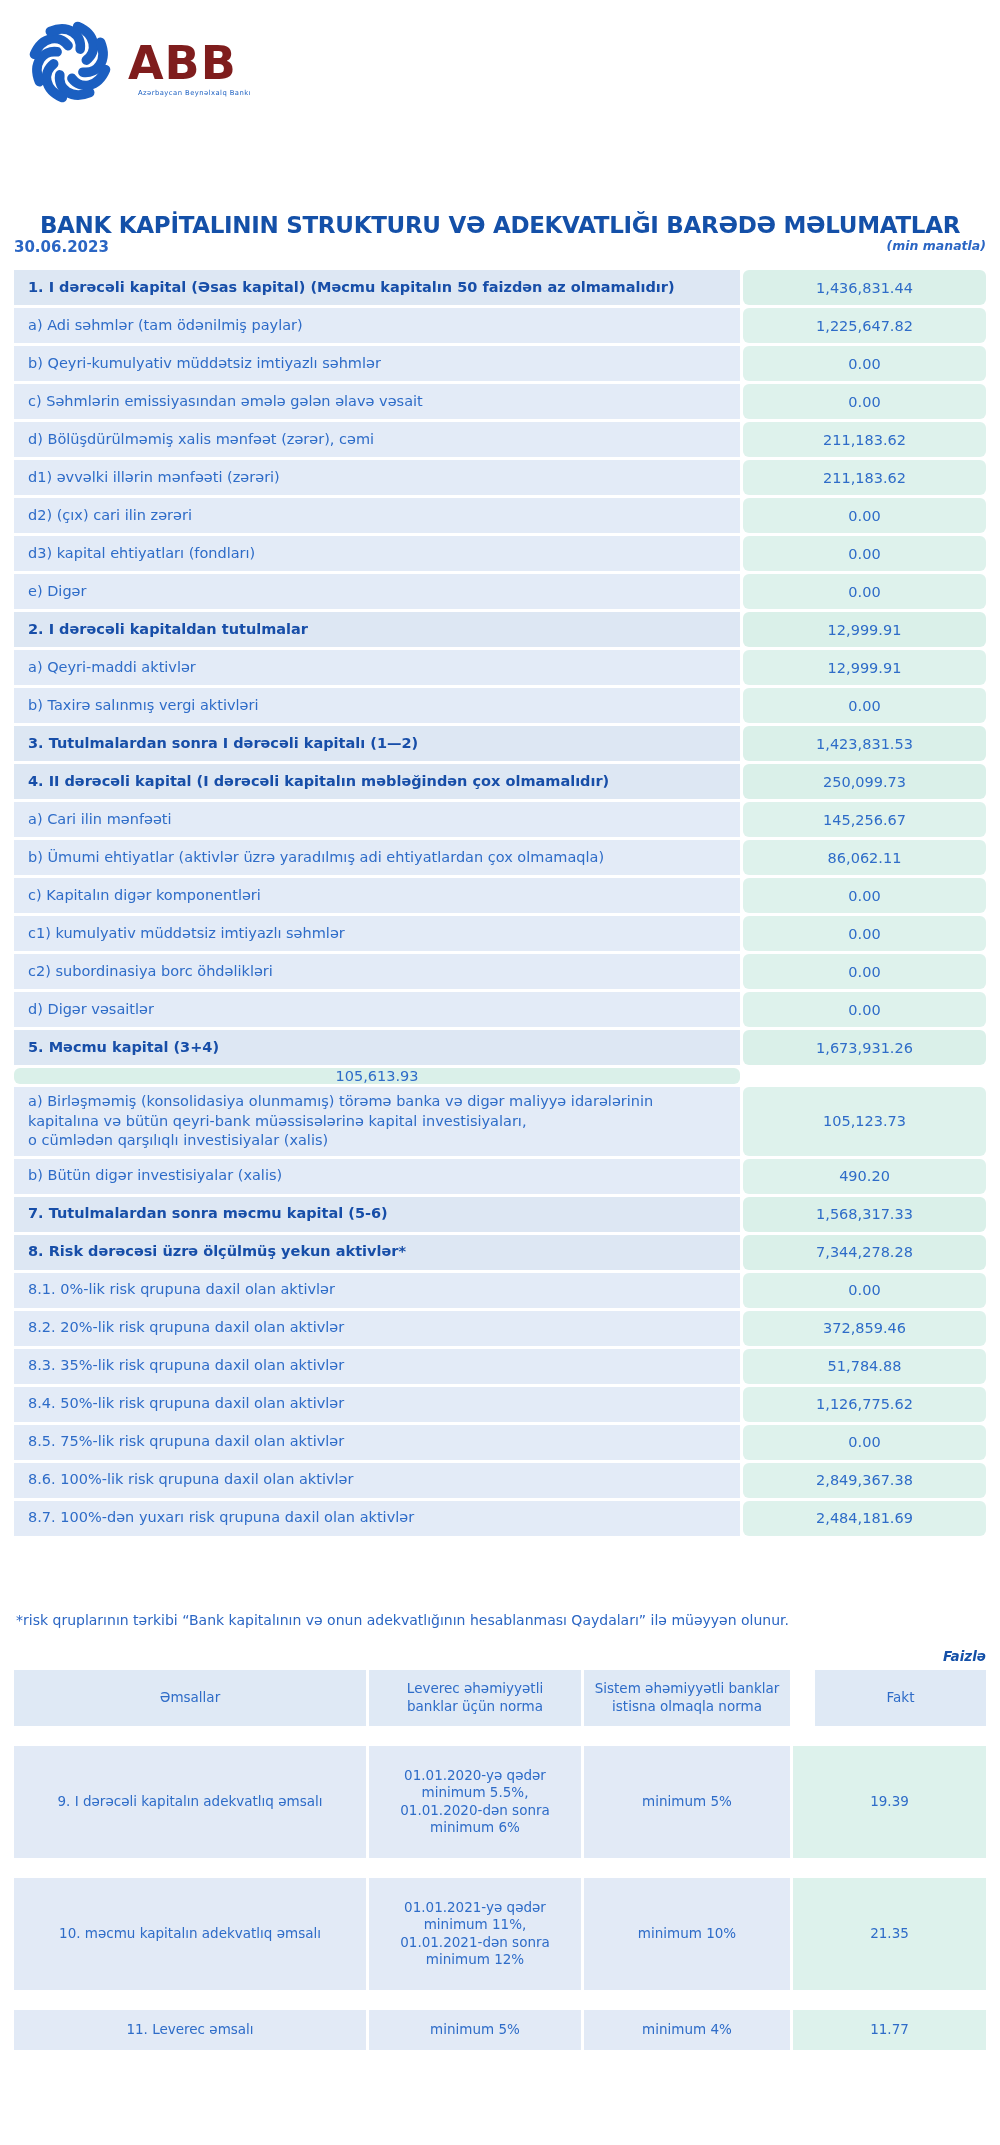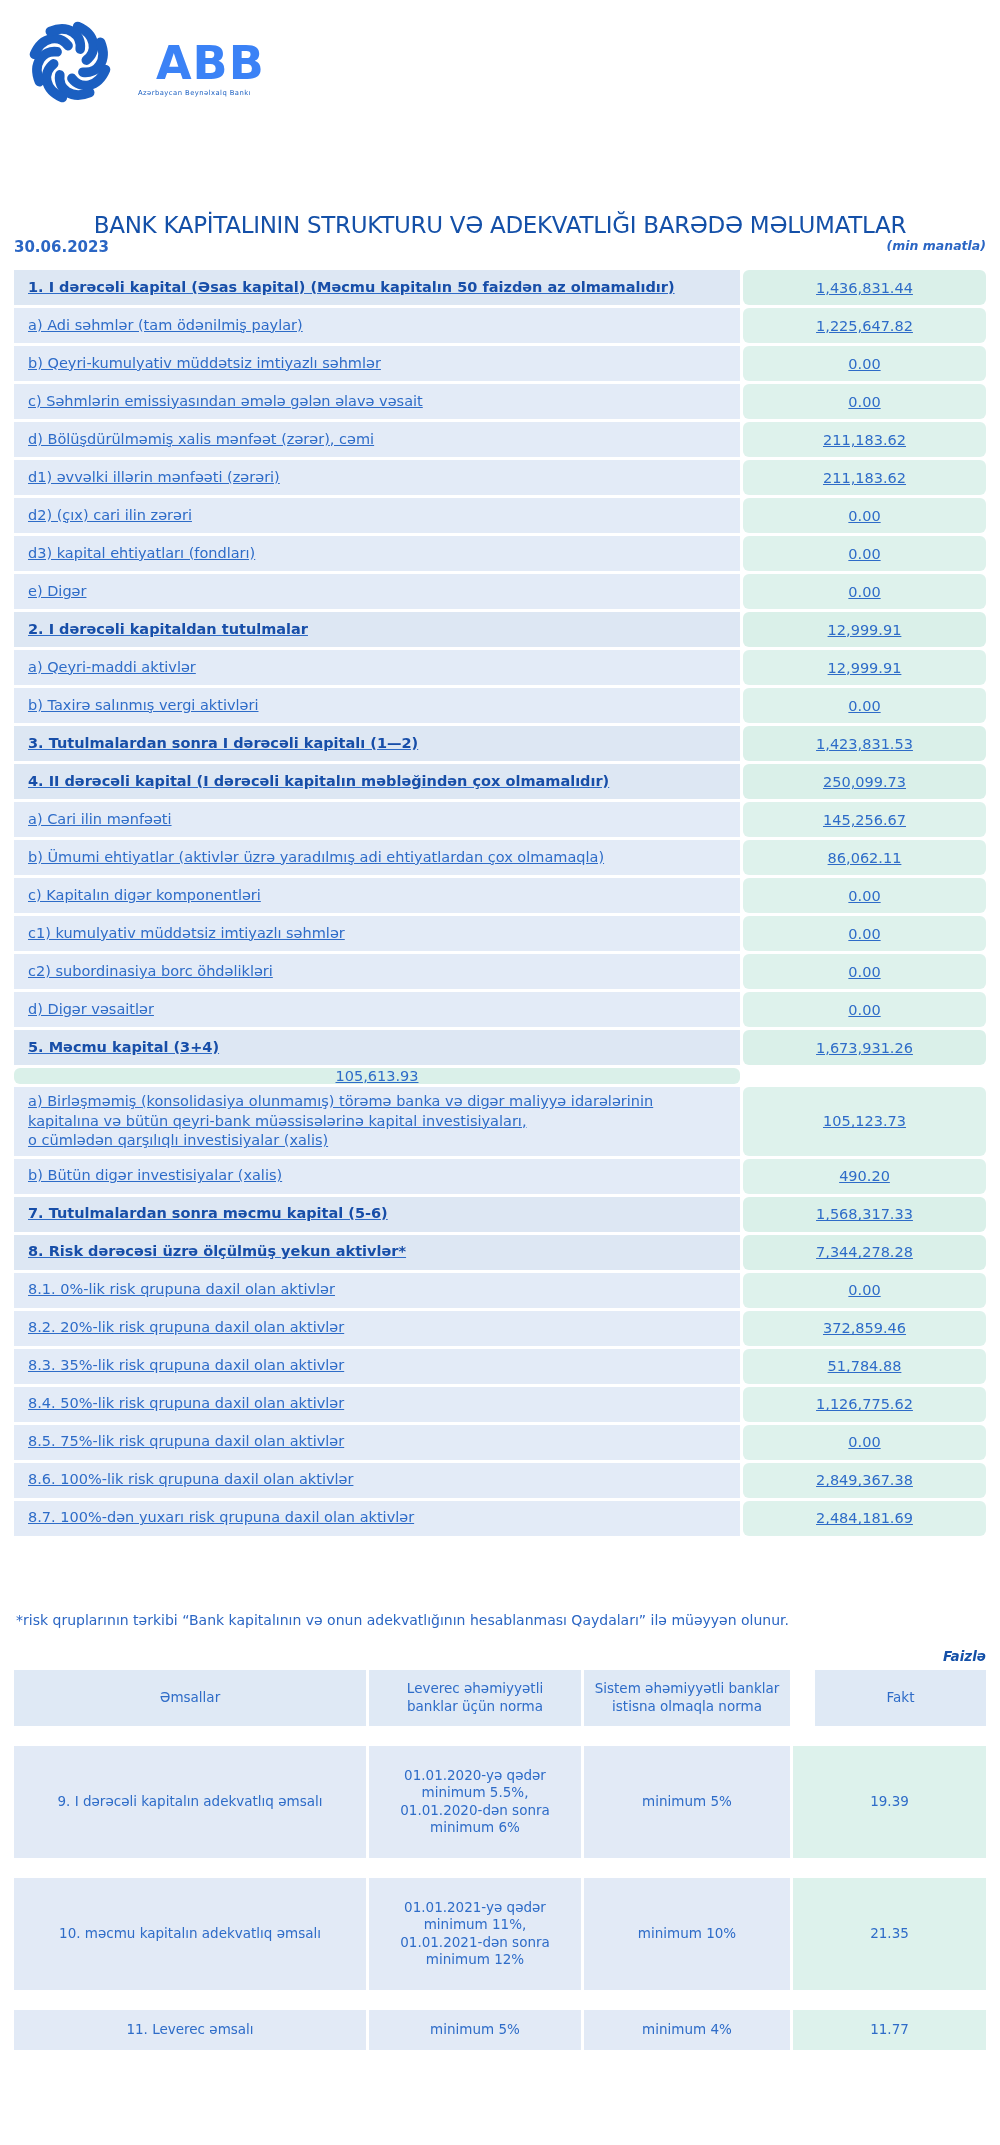--- a/index.html
+++ b/index.html
@@ -7,35 +7,35 @@
     width:1000px;height:2145px;overflow:hidden;
     font-family:"DejaVu Sans","Liberation Sans",sans-serif;
     color:#2e6cc8;
   }
   .page{width:972px;margin:0 auto;padding-top:14px;}
 
   
   .logo{display:flex;align-items:flex-start;gap:10px;margin-left:8px;height:112px;}
   .logo-swirl{width:96px;height:96px;flex:0 0 auto;}
   .logo-textcol{display:flex;flex-direction:column;margin-top:26px;}
-  .logo-text{font-size:46px;font-weight:bold;color:#3b82f6;line-height:1;letter-spacing:1px;margin-left:28px;}
+  .logo-text{font-size:46px;font-weight:bold;color:#7f1d1d;line-height:1;letter-spacing:1px;}
   .logo-tagline{font-size:6.8px;color:#1b5fc1;letter-spacing:0.45px;margin-top:3px;margin-left:10px;}
 
   
   .doc-title{
-    margin-top:86px;text-align:center;font-weight:normal;font-size:23px;
+    margin-top:86px;text-align:center;font-weight:bold;font-size:23px;
     color:#1450a8;letter-spacing:-0.3px;
   }
   .meta-row{display:flex;justify-content:space-between;}
   .meta-date{font-weight:bold;font-size:15px;color:#2b66c4;}
   .meta-unit{font-style:italic;font-size:12.5px;color:#2b66c4;font-weight:bold;}
 
   
   .cap-table{margin-top:14px;display:flex;flex-direction:column;gap:3px;}
-  .row{display:grid;grid-template-columns:1fr 243px;gap:3px;text-decoration:underline;}
+  .row{display:grid;grid-template-columns:1fr 243px;gap:3px;}
   .cell-label{
     background:#e3ebf7;min-height:35px;box-sizing:border-box;
     display:flex;align-items:center;padding:5px 14px;
     font-size:14.5px;line-height:1.35;white-space:pre-line;color:#2e6cc8;
   }
   .cell-value{
     background:#def2ec;display:flex;align-items:center;justify-content:center;
     font-size:14.5px;color:#2e6cc8;border-radius:6px;
   }
   .row.bold .cell-label{background:#dde7f3;font-weight:bold;color:#174ea8;}

